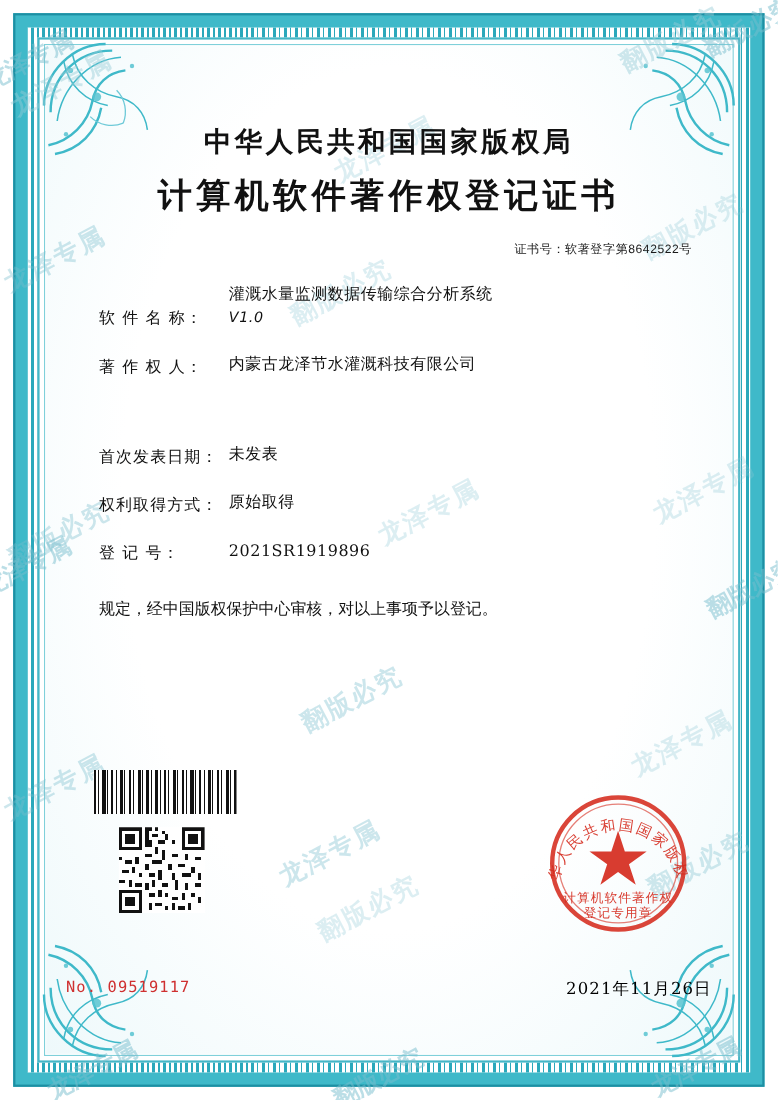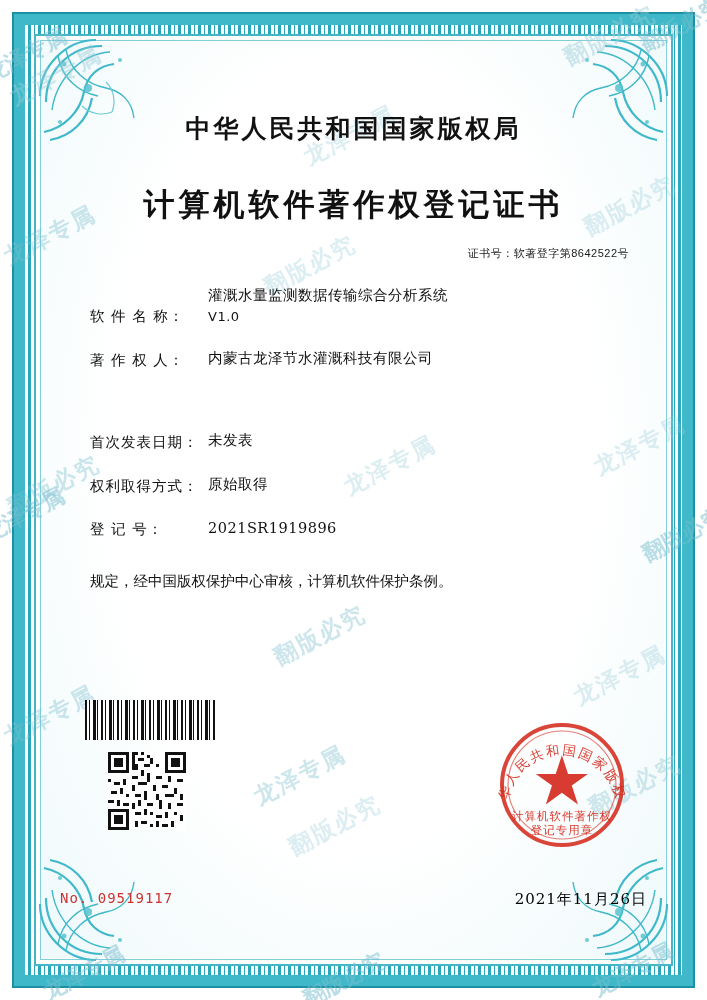--- a/index.html
+++ b/index.html
@@ -120,21 +120,21 @@
     color: #111111;
     margin-top: 52px;
   }
   .main-title {
     text-align: center;
     font-family: "DejaVu Serif", serif;
     font-size: 31px;
     font-weight: 700;
     letter-spacing: 4px;
     color: #111111;
-    margin-top: 39px;
+    margin-top: 12px;
   }
   .cert-no {
     text-align: right;
     font-family: Liberation Sans, sans-serif;
     font-size: 11px;
     color: #1a1a1a;
     margin-top: 20px;
     padding-right: 18px;
     letter-spacing: 0.5px;
   }
@@ -162,20 +162,21 @@
     font-size: 14.5px;
     color: #111111;
     letter-spacing: 0.5px;
     line-height: 1.5;
   }
   .field-value .sub {
     display: block;
     font-family: "DejaVu Sans", sans-serif;
     font-size: 13px;
     letter-spacing: 0.5px;
+    font-style: italic;
   }
 
   .gap-1 { height: 38px; }
 
   .statement {
     margin-top: 28px;
     padding: 0 22px 0 30px;
     font-family: "DejaVu Serif", serif;
     font-size: 14.5px;
     color: #111111;
@@ -386,21 +387,21 @@
 
 
       <div class="field-row">
         <div class="field-label">登  记  号：</div>
         <div class="field-value">2021SR1919896</div>
       </div>
 
     </div>
 
     <div class="statement">
-      <span>规定，经中国版权保护中心审核，计算机软件保护条例。</span>
+      <span>规定，经中国版权保护中心审核，对以上事项予以登记。</span>
     </div>
 
   </div>
 
   <div class="barcode"></div>
 
   <div class="qr">
     <svg width="78" height="78" viewBox="0 0 26 26" shape-rendering="crispEdges">
       <rect width="26" height="26" fill="#fff"></rect>
       <g fill="#111">

